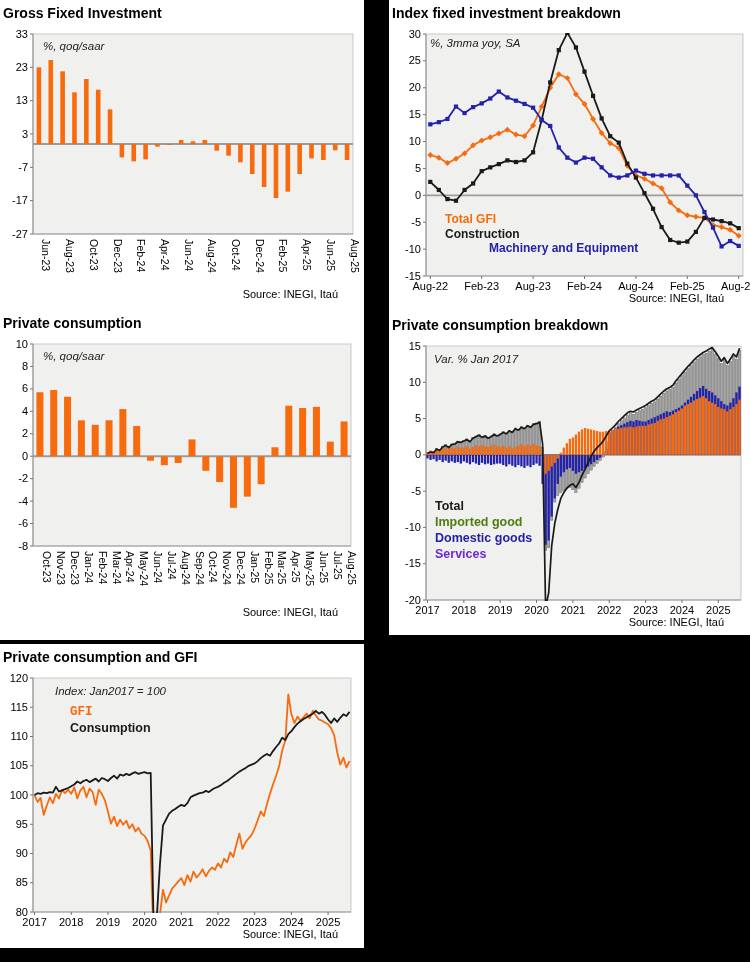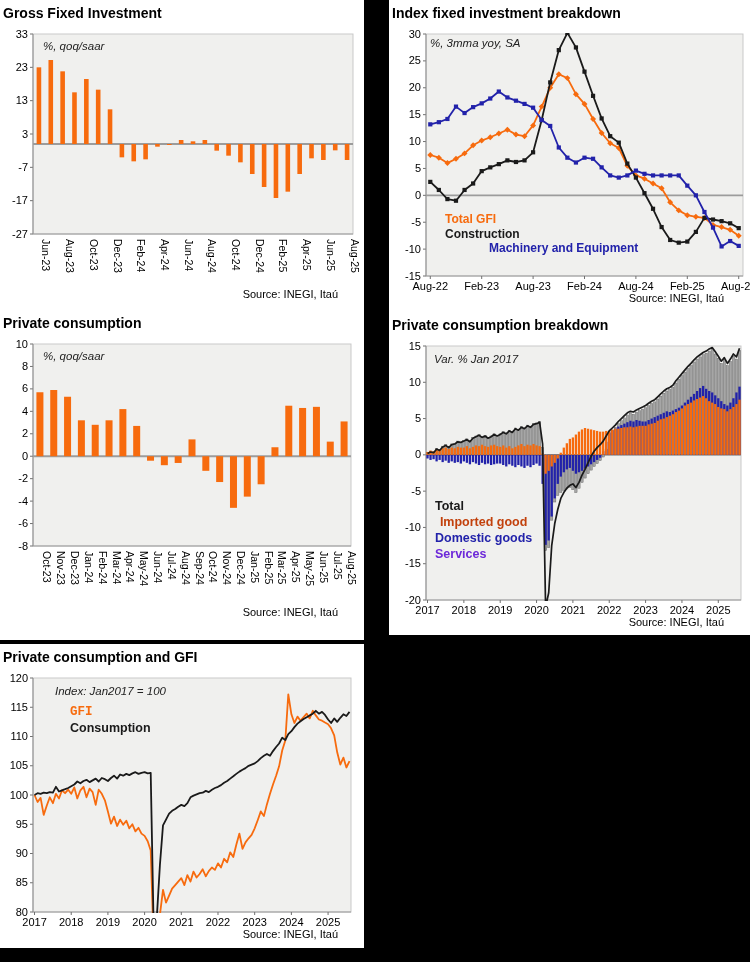--- a/index.html
+++ b/index.html
@@ -775,20 +775,20 @@
         <text x="220.2451923076923" y="276" text-anchor="middle" font-size="11" fill="#000">2022</text>
         <line x1="256.5913461538462" y1="262" x2="256.5913461538462" y2="265" stroke="#707070" stroke-width="1"></line>
         <text x="256.5913461538462" y="276" text-anchor="middle" font-size="11" fill="#000">2023</text>
         <line x1="292.9375" y1="262" x2="292.9375" y2="265" stroke="#707070" stroke-width="1"></line>
         <text x="292.9375" y="276" text-anchor="middle" font-size="11" fill="#000">2024</text>
         <line x1="329.2836538461538" y1="262" x2="329.2836538461538" y2="265" stroke="#707070" stroke-width="1"></line>
         <text x="329.2836538461538" y="276" text-anchor="middle" font-size="11" fill="#000">2025</text>
       </svg>
     <div class="legend big" style="left:46px;top:186px;">
       <div style="color: rgb(26, 26, 26);">Total</div>
-      <div style="color: #c2410c; text-align: center;">Imported good</div>
+      <div style="color: #4d7c0f;">Imported good</div>
       <div style="color: rgb(34, 34, 170);">Domestic goods</div>
       <div style="color: #6d28d9;">Services</div>
     </div>
     <div class="source-row">Source: INEGI, Itaú</div>
   </div>
 
 </div>
 
 </body></html>

